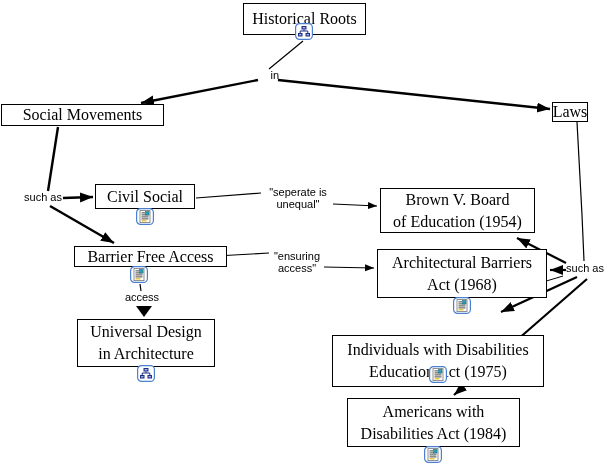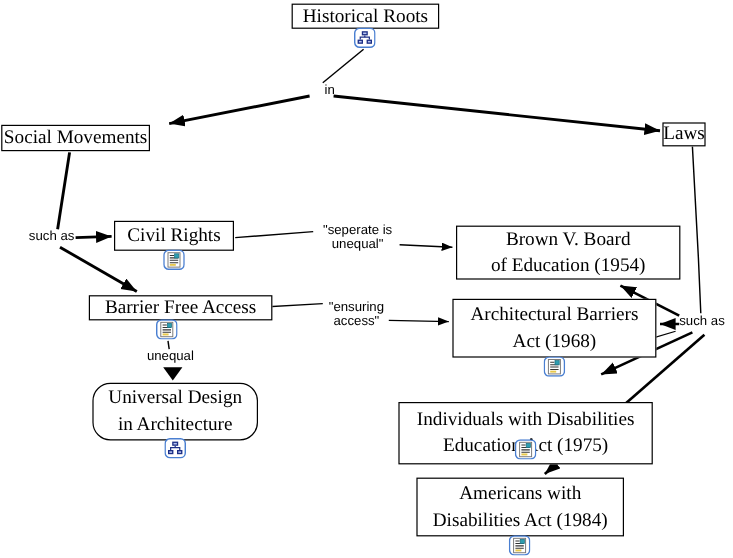--- a/index.html
+++ b/index.html
@@ -65,43 +65,43 @@
 
     <line x1="566" y1="270" x2="550" y2="270" stroke="#000" stroke-width="2.2" marker-end="url(#mkT)"></line>
 
     <line x1="563" y1="276" x2="543" y2="282" stroke="#000" stroke-width="1"></line>
 
     <line x1="577" y1="277" x2="501" y2="312" stroke="#000" stroke-width="2.2" marker-end="url(#mkT)"></line>
 
     <line x1="587" y1="279" x2="454" y2="395" stroke="#000" stroke-width="2.2" marker-end="url(#mkT)"></line>
   </svg>
 
-  <div class="node" style="left:243px;top:3px;width:123px;height:21px;">Historical Roots</div>
-  <div class="node" style="left:1px;top:104px;width:124px;height:22px;">Social Movements</div>
+  <div class="node" style="left:243px;top:3px;width:123px;height:32px;">Historical Roots</div>
+  <div class="node" style="left:1px;top:104px;width:163px;height:22px;">Social Movements</div>
   <div class="node" style="left:552px;top:102px;width:36px;height:20px;">Laws</div>
-  <div class="node" style="left:95px;top:184px;width:100px;height:25px;">Civil Rights</div>
-  <div class="node" style="left:380px;top:188px;width:187px;height:45px;">Brown V. Board
+  <div class="node" style="left:95px;top:184px;width:100px;height:25px;">Civil Social</div>
+  <div class="node" style="left:380px;top:188px;width:155px;height:45px;">Brown V. Board
 of Education (1954)</div>
   <div class="node" style="left:74px;top:246px;width:153px;height:21px;">Barrier Free Access</div>
   <div class="node" style="left:377px;top:249px;width:170px;height:49px;">Architectural Barriers
 Act (1968)</div>
-  <div class="node" style="left:77px;top:319px;width:138px;height:48px;border-radius:15px;">Universal Design
+  <div class="node" style="left:77px;top:319px;width:138px;height:48px;">Universal Design
 in Architecture</div>
   <div class="node" style="left:332px;top:315px;width:212px;height:52px;margin-top:20px;">Individuals with Disabilities
 Education Act (1975)</div>
   <div class="node" style="left:347px;top:398px;width:173px;height:49px;">Americans with
 Disabilities Act (1984)</div>
 
   <div class="link-label" style="left:255px;top:70px;width:24px;text-align:right;">in</div>
   <div class="link-label" style="left:20px;top:192px;width:46px;">such as</div>
   <div class="link-label" style="left:258px;top:187px;width:80px;">"seperate is
 unequal"</div>
   <div class="link-label" style="left:262px;top:251px;width:70px;">"ensuring
 access"</div>
-  <div class="link-label" style="left:120px;top:292px;width:44px;">unequal</div>
+  <div class="link-label" style="left:120px;top:292px;width:44px;">access</div>
   <div class="link-label" style="left:562px;top:263px;width:46px;">such as</div>
 
   <div class="res-icon" style="left:295px;top:23px;">
     <svg width="18" height="17" viewBox="0 0 18 17">
       <rect x="0.6" y="0.6" width="16.8" height="15.8" rx="4" fill="#fff" stroke="#4a7fd1" stroke-width="1.2"></rect>
       <line x1="9" y1="6.5" x2="9" y2="8" stroke="#1c2f86" stroke-width="1"></line>
       <polyline points="5.2,10 5.2,8 12.8,8 12.8,10" fill="none" stroke="#1c2f86" stroke-width="1"></polyline>
       <rect x="6.5" y="3" width="5" height="3.5" fill="#1c2f86"></rect>
       <rect x="3" y="10" width="4.5" height="3.5" fill="#1c2f86"></rect>
       <rect x="10.5" y="10" width="4.5" height="3.5" fill="#1c2f86"></rect>

